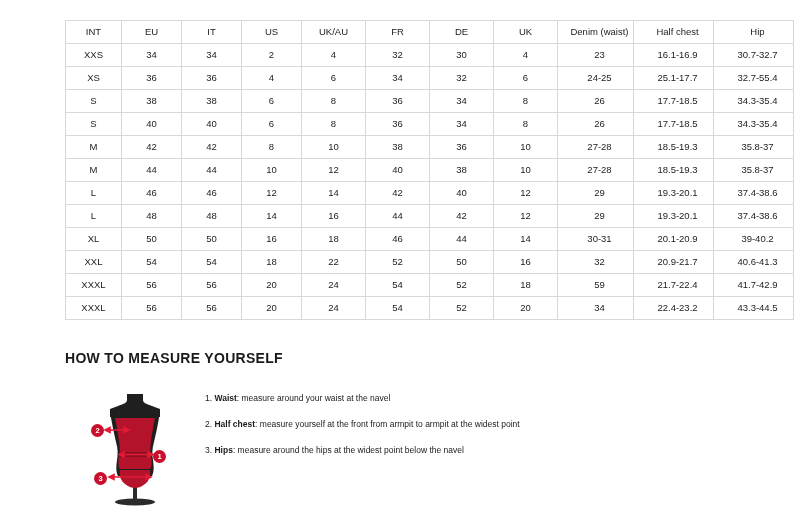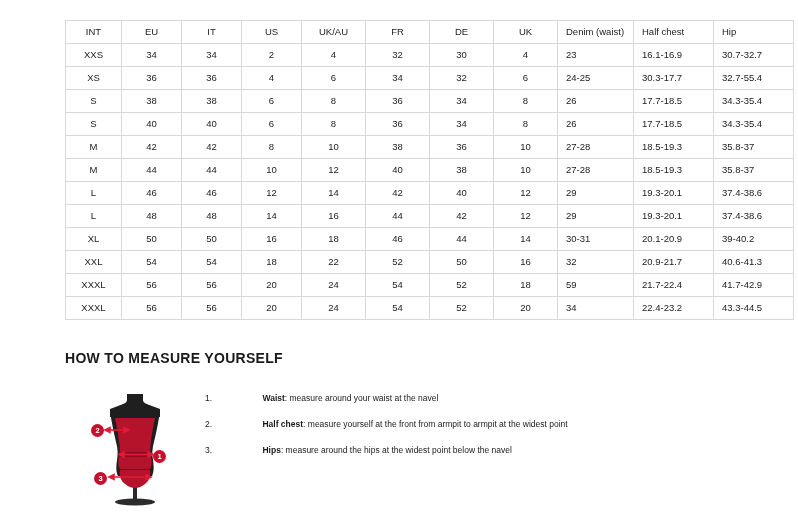--- a/index.html
+++ b/index.html
@@ -39,21 +39,21 @@
     vertical-align: middle;
     padding: 0;
     line-height: 12px;
   }
   table.size-table th:first-child,
   table.size-table td:first-child {
     width: 56px;
   }
   table.size-table th.left-col,
   table.size-table td.left-col {
-    text-align: left;
+    text-align: center;
     padding-left: 8px;
   }
   
   col.c0 { width: 56px; }
   col.c1 { width: 60px; }
   col.c2 { width: 60px; }
   col.c3 { width: 60px; }
   col.c4 { width: 64px; }
   col.c5 { width: 64px; }
   col.c6 { width: 64px; }
@@ -91,21 +91,20 @@
   }
   .note {
     font-size: 8.5px;
     color: #1a1a1a;
     line-height: 12px;
     margin-bottom: 14px;
     white-space: nowrap;
   }
   .note b {
     font-weight: bold;
-    margin-left: 48px;
   }
   .badge {
     position: absolute;
     width: 13px;
     height: 13px;
     border-radius: 50%;
     background: #c8102e;
     color: #ffffff;
     font-size: 7.5px;
     line-height: 13px;
@@ -167,21 +166,21 @@
         <tr>
           <td>XS</td>
           <td>36</td>
           <td>36</td>
           <td>4</td>
           <td>6</td>
           <td>34</td>
           <td>32</td>
           <td>6</td>
           <td class="left-col">24-25</td>
-          <td class="left-col">30.3-17.7</td>
+          <td class="left-col">25.1-17.7</td>
           <td class="left-col">32.7-55.4</td>
         </tr>
         <tr>
           <td>S</td>
           <td>38</td>
           <td>38</td>
           <td>6</td>
           <td>8</td>
           <td>36</td>
           <td>34</td>

